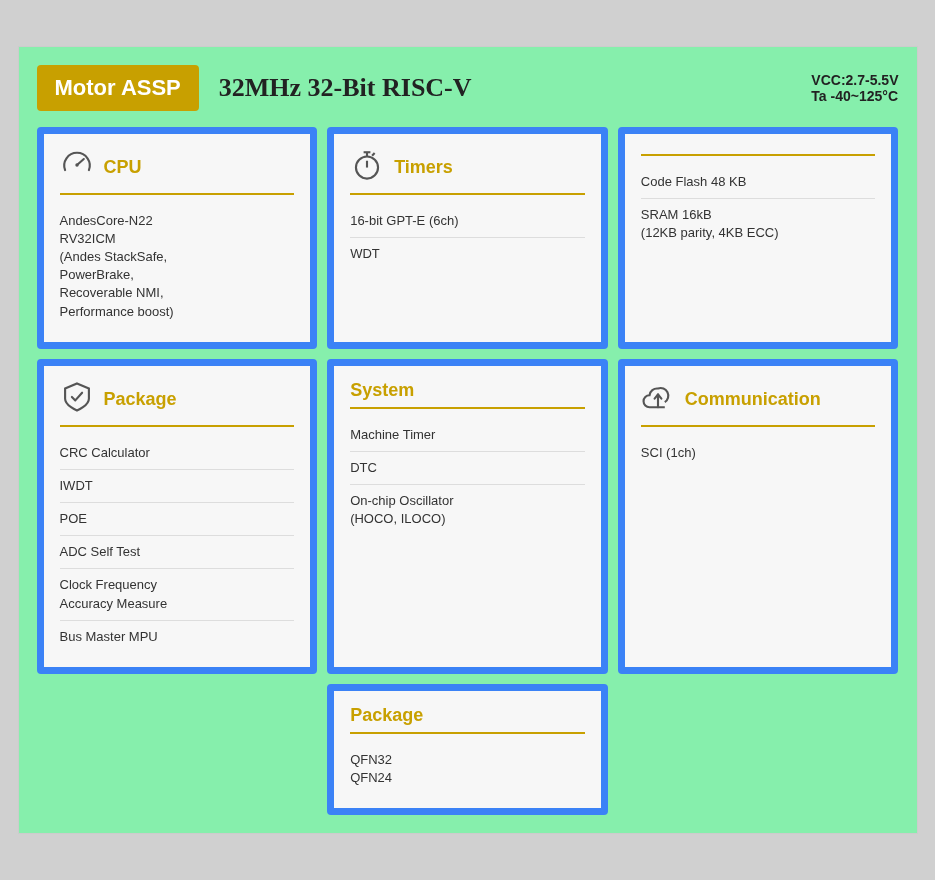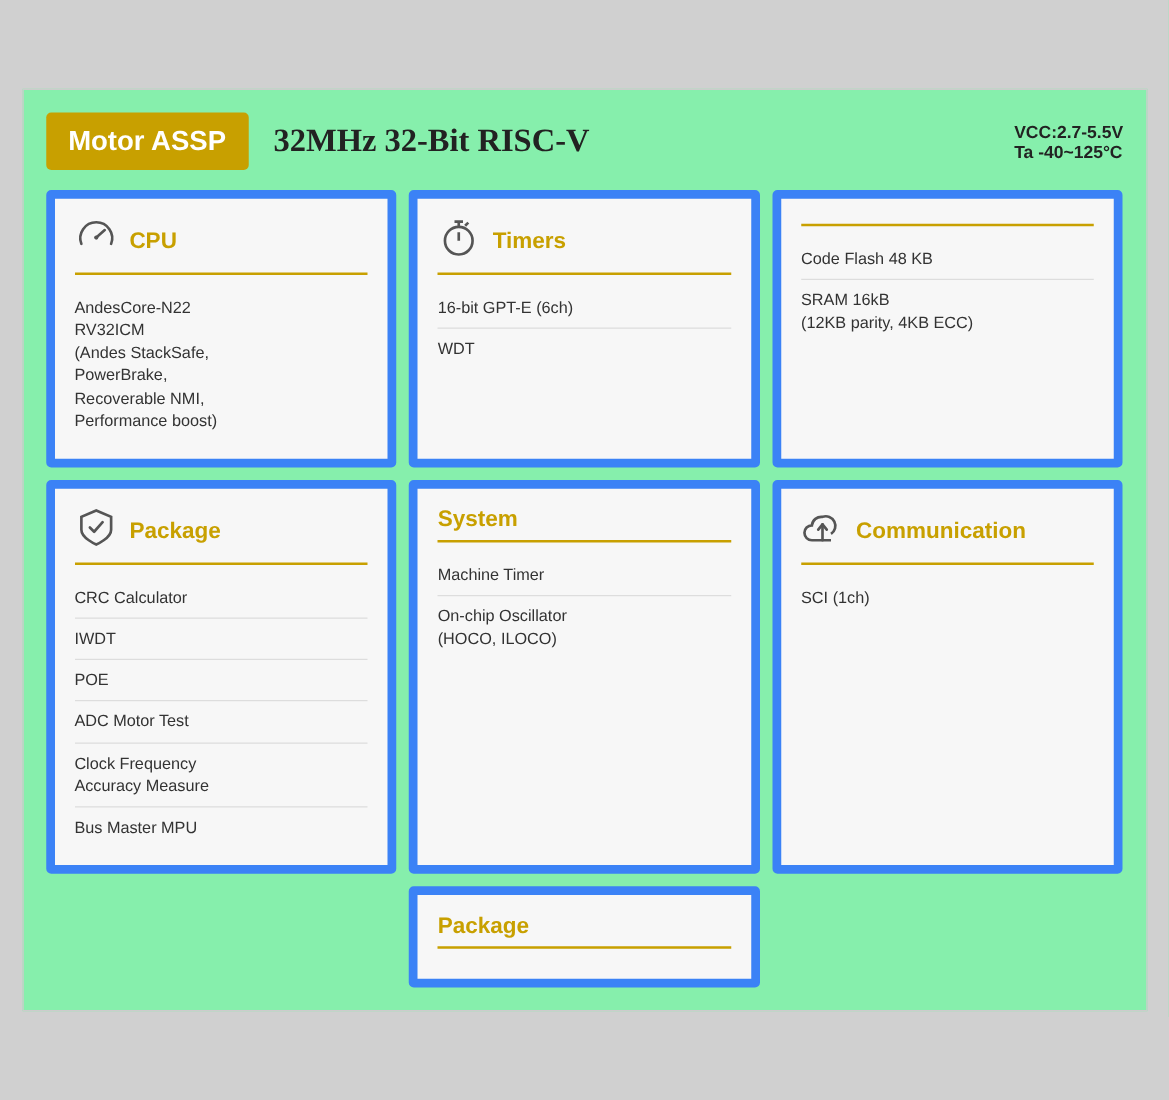--- a/index.html
+++ b/index.html
@@ -163,31 +163,32 @@
             <path d="M20 4 L34 10 L34 22 C34 30 20 36 20 36 C20 36 6 30 6 22 L6 10 Z"></path>
             <polyline points="14,20 18,24 26,15" stroke-linecap="round" stroke-linejoin="round"></polyline>
           </svg>
         </span>
         <span class="card-title">Package</span>
       </div>
       <hr class="card-divider">
       <div class="card-item">CRC Calculator</div>
       <div class="card-item">IWDT</div>
       <div class="card-item">POE</div>
-      <div class="card-item">ADC Motor Test</div>
+      <div class="card-item">ADC Self Test</div>
       <div class="card-item">Clock Frequency<br>Accuracy Measure</div>
       <div class="card-item">Bus Master MPU</div>
     </div>
 
     <div class="card">
       <div class="card-header">
         <span class="card-title">System</span>
       </div>
       <hr class="card-divider">
       <div class="card-item">Machine Timer</div>
+      <div class="card-item">DTC</div>
       <div class="card-item">On-chip Oscillator<br>(HOCO, ILOCO)</div>
     </div>
 
     <div class="card">
       <div class="card-header">
         <span class="card-icon">
           <svg class="icon-svg" viewBox="0 0 40 40" fill="none" stroke="#555" stroke-width="2.5">
             <path d="M28 26 A9 9 0 0 0 20 10 A9 9 0 0 0 10 18 A7 7 0 0 0 10 32 L28 32"></path>
             <polyline points="16,22 20,17 24,22" stroke-linecap="round" stroke-linejoin="round"></polyline>
             <line x1="20" y1="17" x2="20" y2="32" stroke-linecap="round"></line>
@@ -199,16 +200,17 @@
       <div class="card-item">SCI (1ch)</div>
     </div>
 
     <div class="card" style="background:transparent;border:none;"></div>
 
     <div class="card">
       <div class="card-header">
         <span class="card-title">Package</span>
       </div>
       <hr class="card-divider">
+      <div class="card-item">QFN32<br>QFN24</div>
     </div>
 
   </div>
 </div>
 
 </body></html>

